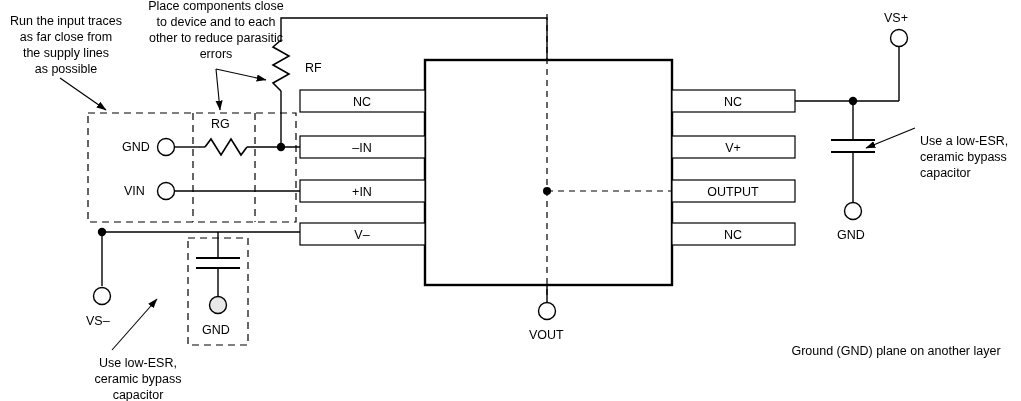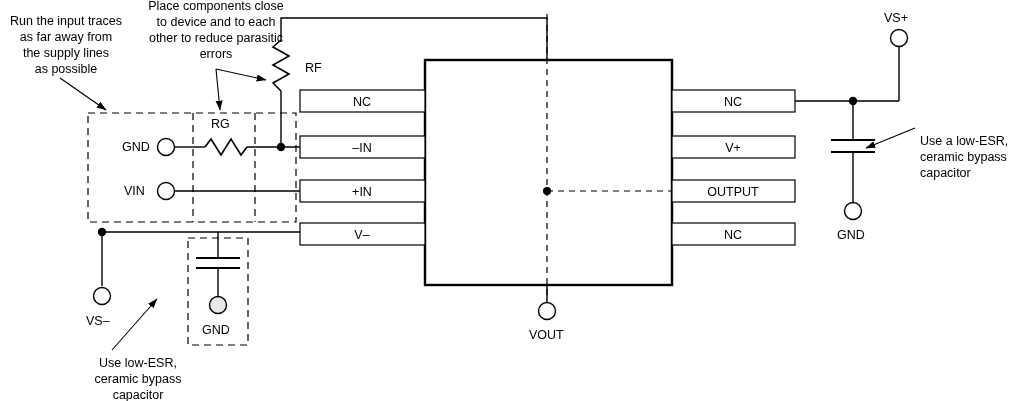--- a/index.html
+++ b/index.html
@@ -10,37 +10,38 @@
   .lbl{font-size:12.5px;fill:#000;font-family:"Liberation Sans", sans-serif;}
   .pinlbl{font-size:12.5px;fill:#000;font-family:"Liberation Sans", sans-serif;text-anchor:middle;}
   .termlbl{font-size:12.5px;fill:#000;font-family:"Liberation Sans", sans-serif;}
 </style>
 </head>
 <body>
 
 <div id="canvas">
 
   <div class="ann" style="left:0px;top:13px;width:132px;">Run the input traces
-as far away from
+as far close from
 the supply lines
 as possible</div>
 
   <div class="ann" style="left:124px;top:-2px;width:184px;">Place components close
 to device and to each
 other to reduce parasitic
 errors</div>
 
   <div class="ann" style="left:920px;top:133px;width:104px;text-align:left;">Use a low-ESR,
 ceramic bypass
 capacitor</div>
 
   <div class="ann" style="left:62px;top:355px;width:152px;">Use low-ESR,
 ceramic bypass
 capacitor</div>
 
+  <div class="ann" style="left:780px;top:343px;width:232px;">Ground (GND) plane on another layer</div>
 
   <svg id="schematic" viewBox="0 0 1021 401">
     <defs>
       <marker id="arrhead" markerWidth="10" markerHeight="10" refX="8.5" refY="3.2" orient="auto" markerUnits="strokeWidth">
         <path d="M0,0 L9,3.2 L0,6.4 z" fill="#000"></path>
       </marker>
     </defs>
 
     <line x1="60" y1="78" x2="106" y2="110" stroke="#000" stroke-width="1.1" marker-end="url(#arrhead)"></line>
     <line x1="216" y1="69" x2="220" y2="110" stroke="#000" stroke-width="1.1" marker-end="url(#arrhead)"></line>

